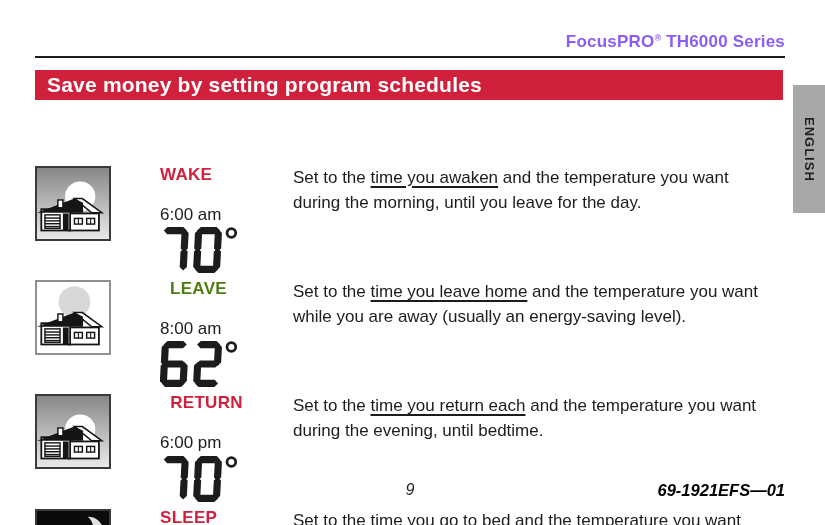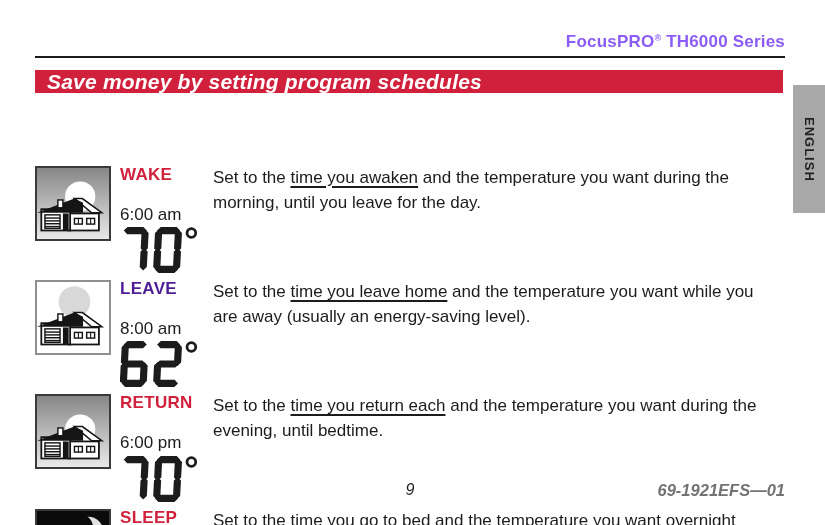--- a/index.html
+++ b/index.html
@@ -8,56 +8,56 @@
     font-family:"Liberation Sans","DejaVu Sans",sans-serif;color:#1c1c1c;
   }
   
   .series{
     position:absolute;top:32px;right:40px;font-size:17px;font-weight:bold;
     color:#8b5cf6;letter-spacing:.2px;text-align:center;
   }
   .series sup{font-size:9px;vertical-align:6px;}
   .rule{position:absolute;left:35px;top:56px;width:750px;height:2px;background:#1c1c1c;}
   .banner{
-    position:absolute;left:35px;top:70px;width:748px;height:23px;background:#d1203b;
-    display:flex;align-items:center;padding-left:12px;box-sizing:border-box;font-style:italic;
+    position:absolute;left:35px;top:70px;width:748px;height:30px;background:#d1203b;
+    display:flex;align-items:center;padding-left:12px;box-sizing:border-box;
   }
   .banner span{color:#ffffff;font-size:21px;font-weight:bold;letter-spacing:.2px;}
   .lang-tab{
     position:absolute;left:793px;top:85px;width:32px;height:128px;background:#a8a8a8;
     display:flex;align-items:center;justify-content:center;
   }
   .lang-tab span{
     writing-mode:vertical-rl;font-size:13px;font-weight:bold;color:#1f1f1f;letter-spacing:1px;
   }
   
   .intro{
     position:absolute;left:35px;top:106px;width:744px;margin:0;
     font-size:17px;line-height:1.45;color:#1c1c1c;
   }
   
   .rows{position:absolute;left:35px;top:166px;width:740px;}
-  .row{display:grid;grid-template-columns:85px 93px 1fr;margin-bottom:7px;min-height:76px;}
+  .row{display:grid;grid-template-columns:85px 93px 1fr;margin-bottom:7px;min-height:76px;gap:40px;}
   .icon-box{width:76px;height:75px;border:2px solid #3a3a3a;box-sizing:border-box;overflow:hidden;}
   .icon-box.gray-border{border-color:#8f8f8f;}
   .icon-box svg{display:block;width:100%;height:100%;}
   .p-label{font-size:17px;font-weight:bold;color:#d1203b;letter-spacing:.3px;line-height:1.1;}
   .p-time{font-size:17px;color:#1c1c1c;margin-top:20px;line-height:1.15;}
   .p-temp{margin-top:3px;}
   .temp-svg{height:46px;display:block;}
   .desc{font-size:17px;line-height:1.45;color:#1c1c1c;max-width:560px;}
   .u{text-decoration:underline;text-underline-offset:3px;text-decoration-thickness:1.5px;}
   
   .footer{position:absolute;left:35px;top:481px;width:750px;height:22px;}
   .pagenum{
     position:absolute;left:0;right:0;text-align:center;
     font-size:16px;font-style:italic;color:#1c1c1c;
   }
   .docnum{
-    position:absolute;right:0;font-size:16.5px;font-style:italic;font-weight:bold;color:#737373;
+    position:absolute;right:0;font-size:16.5px;font-style:italic;font-weight:bold;color:#000000;
   }
 </style>
 </head>
 <body>
 
 <div class="page">
 
   <div class="series"><span>FocusPRO</span><sup>®</sup><span> TH6000 Series</span></div>
 
   <div class="rule"></div>
@@ -161,21 +161,21 @@
     <line x1="57.5" y1="71" x2="57.5" y2="79" stroke="#151515" stroke-width="1.5"></line>
     <line x1="74.5" y1="71" x2="74.5" y2="79" stroke="#151515" stroke-width="1.5"></line>
   </g>
     <polygon points="52,43 63,43 90,63 76,63" fill="#ffffff" stroke="#151515" stroke-width="2.2"></polygon>
     <polygon points="0,63 52,43 64,49 64,63" fill="#151515"></polygon>
     <rect x="29" y="45" width="7" height="11" fill="#ffffff" stroke="#151515" stroke-width="2"></rect>
   </svg>
           </div>
     </div>
     <div class="label-cell">
-      <div class="p-label" style="color: #4c1d95;">LEAVE</div>
+      <div class="p-label" style="color: #4d7c0f; margin-left: 10px;">LEAVE</div>
       <div class="p-time">8:00 am</div>
       <div class="p-temp">
             <svg class="temp-svg" viewBox="0 0 102 58" xmlns="http://www.w3.org/2000/svg" style="width:80.89655172413794px">
     <g fill="#1c1c1c" transform="translate(2.5,0) skewX(-3)">
                 <g transform="translate(0,0)">
                   <polygon points="2.5,4.5 7,0 27,0 31.5,4.5 27,9 7,9"></polygon>
                   <polygon points="29.5,26.5 34,31 34,50.5 29.5,55 25,50.5 25,31"></polygon>
                   <polygon points="2.5,53.5 7,49 27,49 31.5,53.5 27,58 7,58"></polygon>
                   <polygon points="4.5,26.5 9,31 9,50.5 4.5,55 0,50.5 0,31"></polygon>
                   <polygon points="4.5,3 9,7.5 9,27 4.5,31.5 0,27 0,7.5"></polygon>
@@ -227,21 +227,21 @@
     <line x1="57.5" y1="71" x2="57.5" y2="79" stroke="#151515" stroke-width="1.5"></line>
     <line x1="74.5" y1="71" x2="74.5" y2="79" stroke="#151515" stroke-width="1.5"></line>
   </g>
     <polygon points="52,43 63,43 90,63 76,63" fill="#ffffff" stroke="#151515" stroke-width="2.2"></polygon>
     <polygon points="0,63 52,43 64,49 64,63" fill="#151515"></polygon>
     <rect x="29" y="45" width="7" height="11" fill="#ffffff" stroke="#151515" stroke-width="2"></rect>
   </svg>
           </div>
     </div>
     <div class="label-cell">
-      <div class="p-label" style="color: rgb(209, 32, 59);">RETURN</div>
+      <div class="p-label" style="color: rgb(209, 32, 59); text-align: center;">RETURN</div>
       <div class="p-time">6:00 pm</div>
       <div class="p-temp">
             <svg class="temp-svg" viewBox="0 0 102 58" xmlns="http://www.w3.org/2000/svg" style="width:80.89655172413794px">
     <g fill="#1c1c1c" transform="translate(2.5,0) skewX(-3)">
                 <g transform="translate(0,0)">
                   <polygon points="2.5,4.5 7,0 27,0 31.5,4.5 27,9 7,9"></polygon>
                   <polygon points="29.5,3 34,7.5 34,27 29.5,31.5 25,27 25,7.5"></polygon>
                   <polygon points="29.5,26.5 34,31 34,50.5 29.5,55 25,50.5 25,31"></polygon>
                 </g>
                 <g transform="translate(42,0)">

